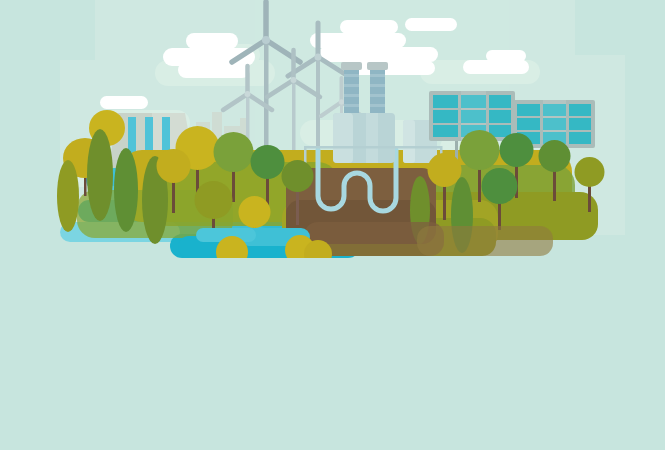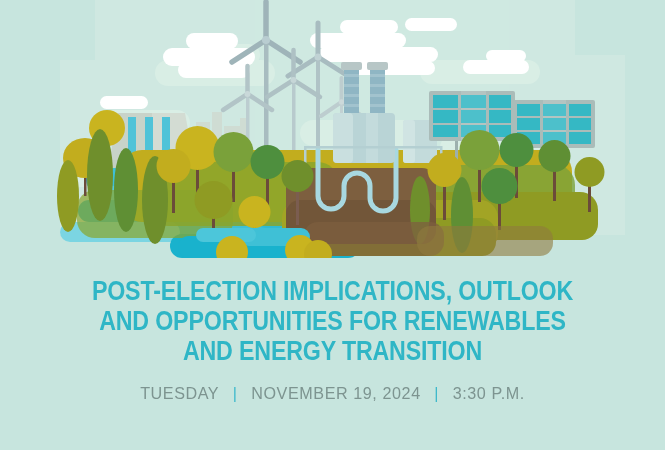--- a/index.html
+++ b/index.html
@@ -396,28 +396,13 @@
         <circle cx="232" cy="252" r="16" fill="#c9b41f"></circle>
         <circle cx="300" cy="250" r="15" fill="#c9b41f"></circle>
         <circle cx="318" cy="254" r="14" fill="#c2ad1e"></circle>
       </g>
 
       <path d="M0,258 H665 V270 H0 Z" fill="#c7e5de"></path>
       <path d="M0,0 H58 V270 H0 Z" fill="#c7e5de" opacity="0.0"></path>
     </svg>
   </div>
 
-  <div id="text-block">
-
-    <div class="title-line">POST-ELECTION IMPLICATIONS, OUTLOOK</div>
-    <div class="title-line">AND OPPORTUNITIES FOR RENEWABLES</div>
-    <div class="title-line">AND ENERGY TRANSITION</div>
-
-    <div id="subtitle">
-      <span class="sub-part">TUESDAY</span>
-      <span class="sep">|</span>
-      <span class="sub-part">NOVEMBER 19, 2024</span>
-      <span class="sep">|</span>
-      <span class="sub-part">3:30 P.M.</span>
-    </div>
-
-  </div>
 </div>
 
 </body></html>

